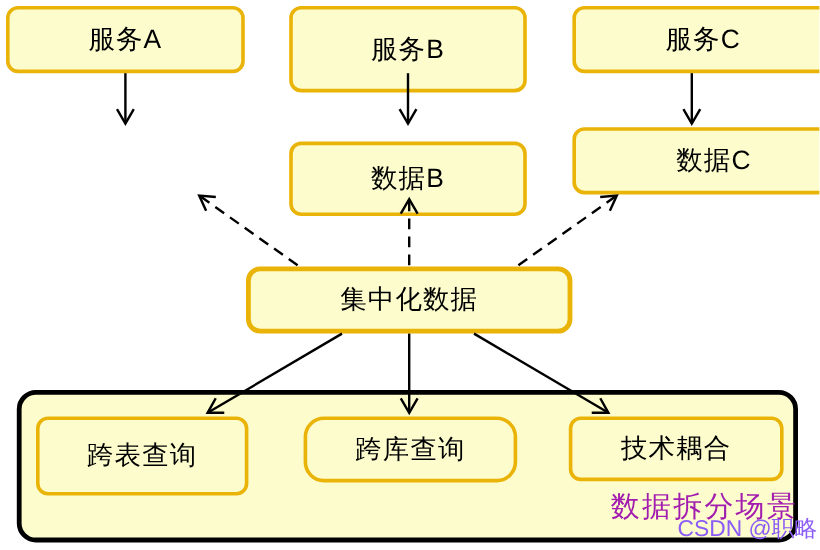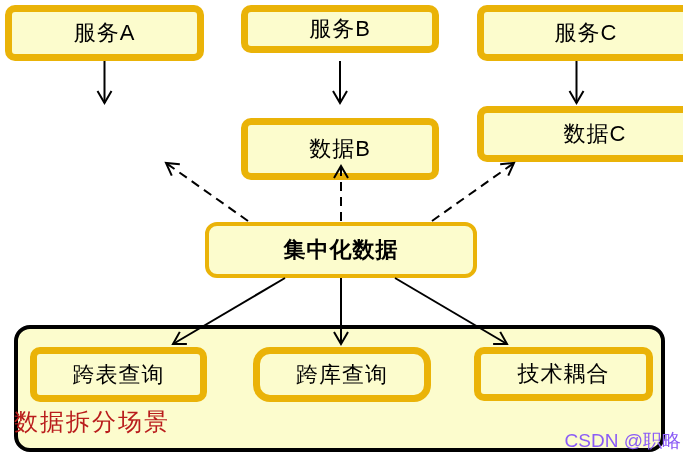--- a/index.html
+++ b/index.html
@@ -8,58 +8,58 @@
     width:683px;height:458px;
     background:#ffffff;
     font-family:"Liberation Sans","DejaVu Sans",sans-serif;
     overflow:hidden;
   }
   .edges{position:absolute;left:0;top:0;z-index:3;pointer-events:none;}
   .node{
     position:absolute;
     box-sizing:border-box;
     background:#FCFCCD;
-    border:7px solid #eab308;
+    border:3px solid #eab308;
     border-radius:10px;
     display:flex;align-items:center;justify-content:center;
     font-size:22px;color:#000000;
     letter-spacing:1px;
     z-index:2;
   }
   .container-box{
     position:absolute;
     box-sizing:border-box;
     background:#FCFCCD;
     border:4px solid #000000;
     border-radius:16px;
     z-index:1;
   }
   .container-label{
     position:absolute;
     left:14px;width:651px;
     top:406px;
-    text-align:left;
-    font-size:24px;color:#b91c1c;
+    text-align:right;
+    font-size:24px;color:#a21caf;
     letter-spacing:2px;
     z-index:2;
   }
-  .center-node{border-width:4px;border-radius:12px;font-weight:bold;}
+  .center-node{border-width:4px;border-radius:12px;}
   
   .svcA{left:5px;top:5px;width:199px;height:56px;}
-  .svcB{left:241px;top:5px;width:198px;height:48px;}
+  .svcB{left:241px;top:5px;width:198px;height:72px;}
   .svcC{left:477px;top:5px;width:218px;height:56px;}
   
   .datA{left:5px;top:106px;width:199px;height:56px;}
   .datB{left:241px;top:118px;width:198px;height:62px;}
   .datC{left:477px;top:106px;width:236px;height:56px;}
   
   .cen{left:205px;top:222px;width:272px;height:56px;}
   
   .cont{left:14px;top:325px;width:651px;height:127px;}
-  .in1{left:30px;top:347px;width:177px;height:55px;}
+  .in1{left:30px;top:347px;width:177px;height:66px;}
   .in2{left:253px;top:347px;width:178px;height:55px;border-radius:17px;}
   .in3{left:474px;top:347px;width:179px;height:54px;}
   .watermark{
     position:absolute;
     right:2px;bottom:4px;
     font-size:19px;
     color:#8b5cf6;
     z-index:4;
     letter-spacing:0px;
   }

